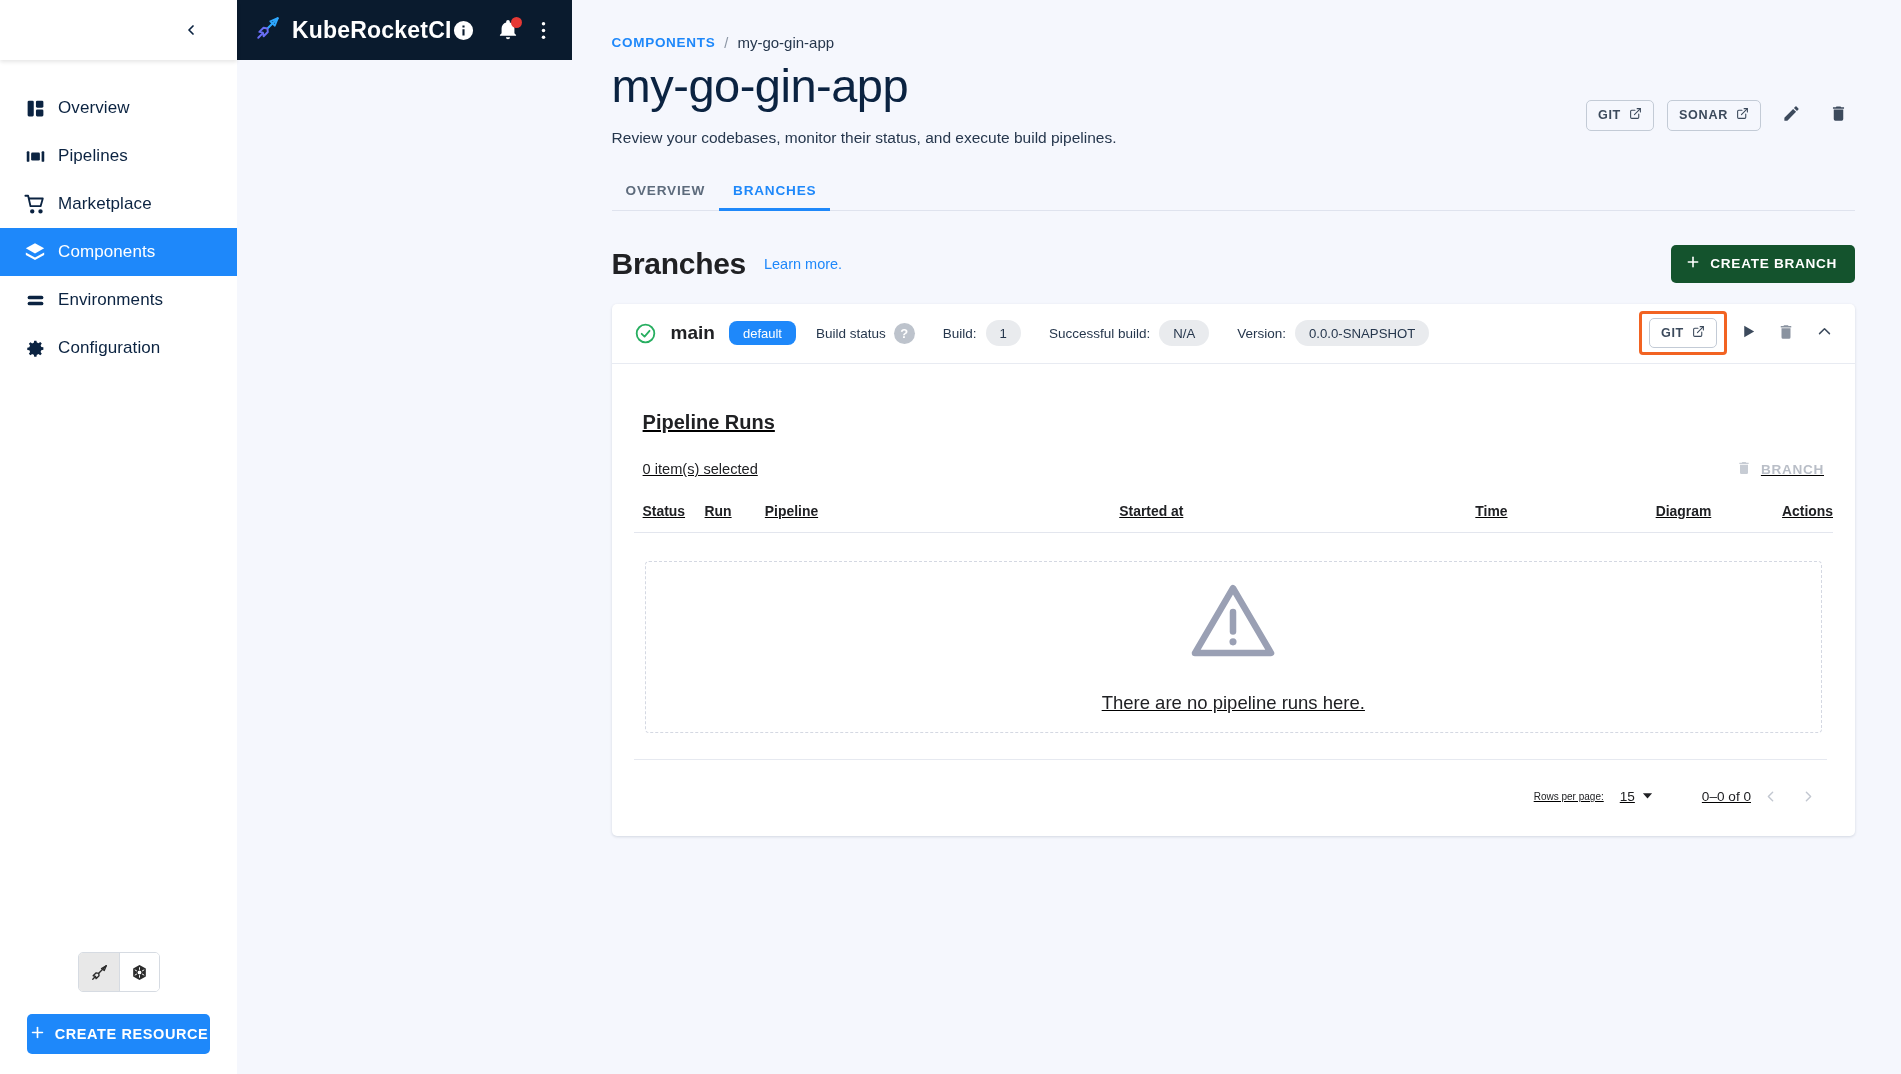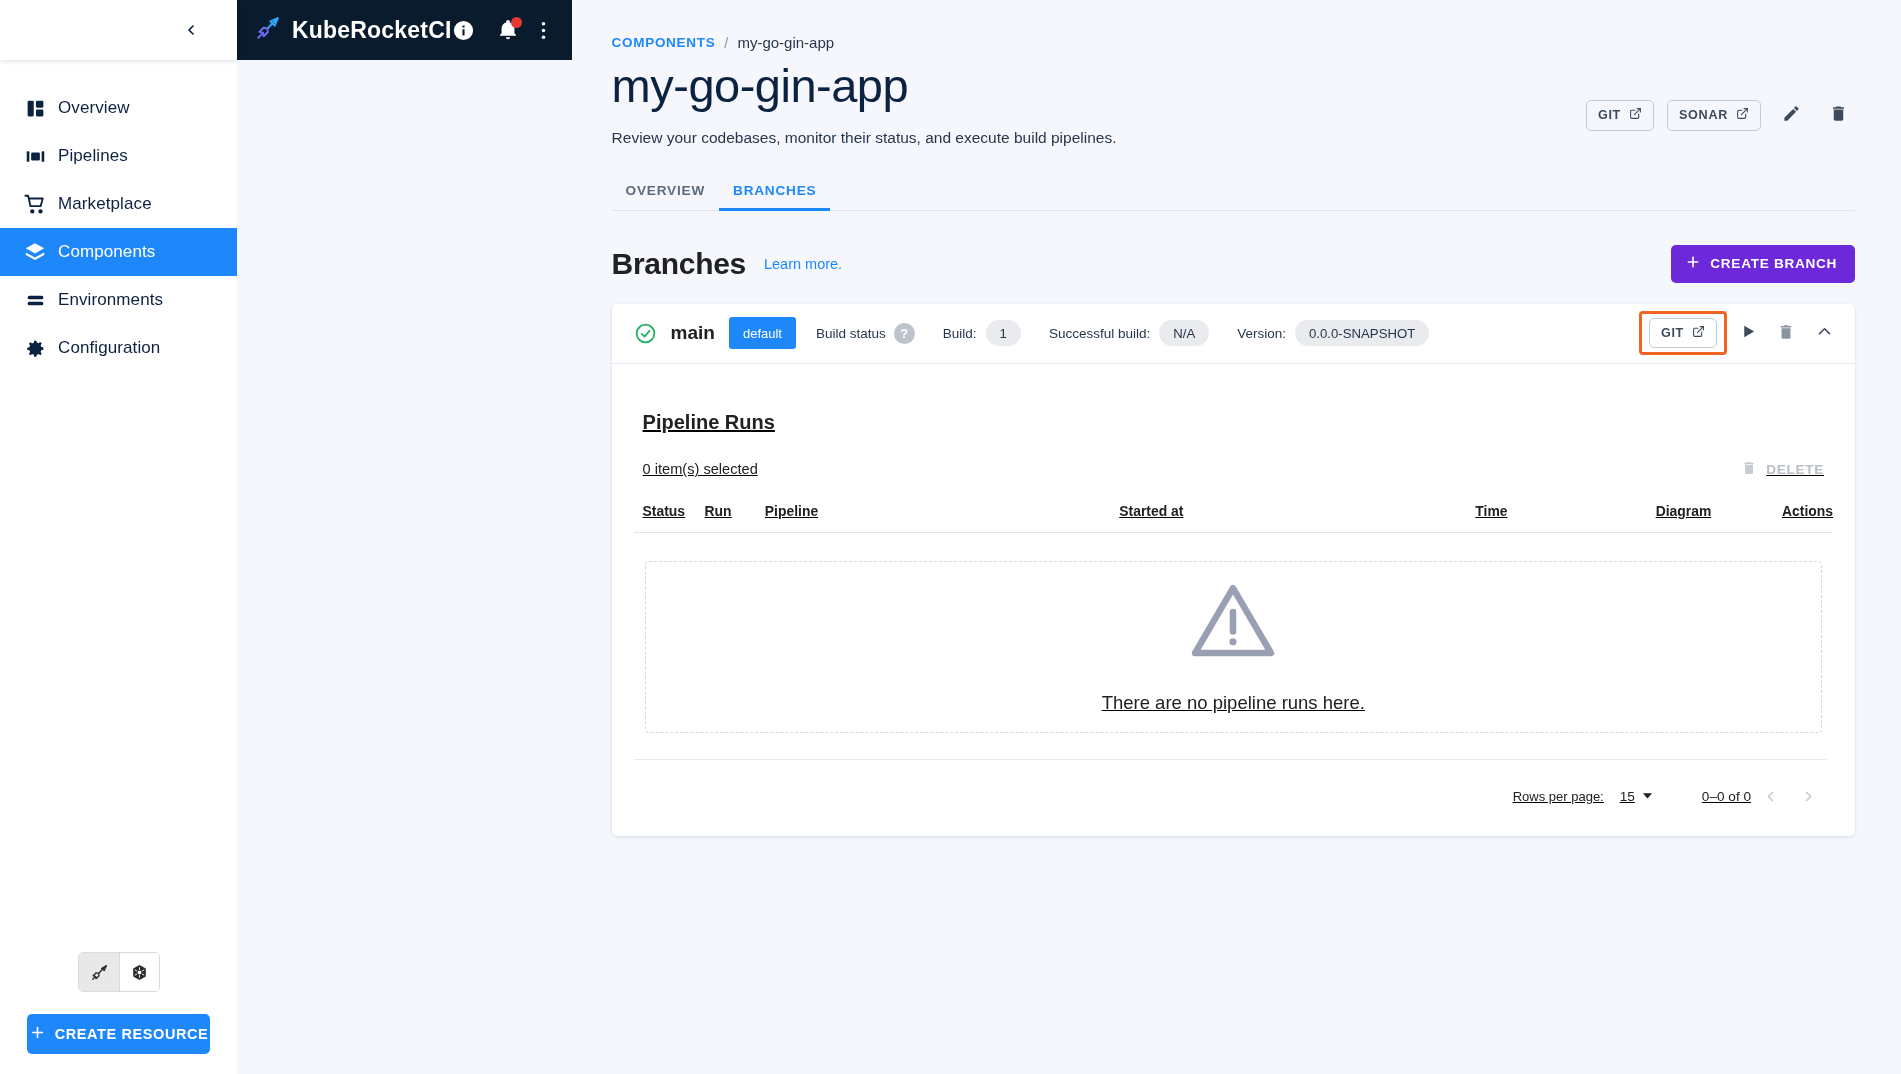--- a/index.html
+++ b/index.html
@@ -138,42 +138,42 @@
   .tab.active:after {
     content: ""; position: absolute; left: 0; right: 0; bottom: -1px; height: 3px; background: #1e88fa;
   }
 
   .section-head { display: flex; align-items: center; margin-top: 34px; }
   .section-title { font-size: 30px; font-weight: 700; color: #202124; letter-spacing: -.3px; }
   .learn-more { font-size: 14.5px; color: #1e88fa; margin-left: 18px; cursor: pointer; }
   .section-spacer { flex: 1 1 auto; }
   .create-branch {
     height: 38px; padding: 0 18px 0 14px;
-    background: #6d28d9; color: #fff; border: none; border-radius: 5px;
+    background: #14532d; color: #fff; border: none; border-radius: 5px;
     display: flex; align-items: center; gap: 9px;
     font-size: 13.6px; font-weight: 700; letter-spacing: .7px; cursor: pointer;
     font-family: "Liberation Sans", sans-serif;
     margin-left: 12px;
   }
 
   .branch-card {
     margin-top: 21px; background: #fff; border-radius: 5px;
     box-shadow: 0 1px 3px rgba(10,30,60,0.14);
     overflow: hidden;
   }
   .branch-row {
     height: 60px; display: flex; align-items: center;
     padding: 0 14px 0 22px;
     border-bottom: 1px solid #e8ebf2;
   }
   .ok-icon { margin-right: 14px; display: flex; align-items: center; }
   .branch-name { font-size: 19px; font-weight: 700; color: #202124; margin-right: 14px; }
   .chip-default {
-    background: #1e88fa; color: #fff; border-radius: 3px;
-    height: 32px; padding: 0 14px; font-size: 13px;
+    background: #1e88fa; color: #fff; border-radius: 8px;
+    height: 24px; padding: 0 14px; font-size: 13px;
     display: flex; align-items: center; margin-right: 20px;
   }
   .meta-label { font-size: 13.5px; color: #26374d; }
   .help-badge {
     width: 21px; height: 21px; border-radius: 50%; background: #bdc3cc;
     color: #fff; font-size: 13px; font-weight: 700;
     display: flex; align-items: center; justify-content: center;
     margin-left: 8px; cursor: pointer;
   }
   .chip-grey {
@@ -217,21 +217,21 @@
     border: 1px dashed #d4d8e2; border-radius: 4px;
     display: flex; flex-direction: column; align-items: center; justify-content: center;
     gap: 26px;
   }
   .empty-text { font-size: 18.5px; color: #202124; }
 
   .pager {
     display: flex; align-items: center; justify-content: flex-end;
     gap: 0; margin: 26px 6px 0 0; border-top: 1px solid #e6e9f0; padding-top: 18px;
   }
-  .pager-label { font-size: 13px; color: #202124; }
+  .pager-label { font-size: 10px; color: #202124; }
   .pager-select {
     display: flex; align-items: center; gap: 7px; margin-left: 16px;
     font-size: 13.6px; color: #202124; cursor: pointer;
   }
   .pager-range { font-size: 13.6px; color: #202124; margin-left: 49px; }
   .pager-arrow {
     width: 38px; height: 38px; display: flex; align-items: center; justify-content: center;
     color: #c2c7d0; cursor: pointer;
   }
   .pager-arrow:first-of-type { margin-left: 22px; }
@@ -522,21 +522,21 @@
 
           <div class="selected-bar">
             <span class="selected-text">0 item(s) selected</span>
             <span class="section-spacer"></span>
             <button class="delete-btn">
               <span>
                 <svg width="16" height="16" viewBox="0 0 24 24" fill="#c7ccd4">
                     <path d="M6 19a2 2 0 0 0 2 2h8a2 2 0 0 0 2-2V7H6zM19 4h-3.5l-1-1h-5l-1 1H5v2h14z"></path>
                   </svg>
               </span>
-              <span>DELETE</span>
+              <span>BRANCH</span>
             </button>
           </div>
 
           <table class="runs">
             <thead>
               <tr>
                 <th style="width:72px; padding-left:9px;">Status</th>
                 <th style="width:62px;">Run</th>
                 <th style="width:370px;">Pipeline</th>
                 <th style="width:372px;">Started at</th>

